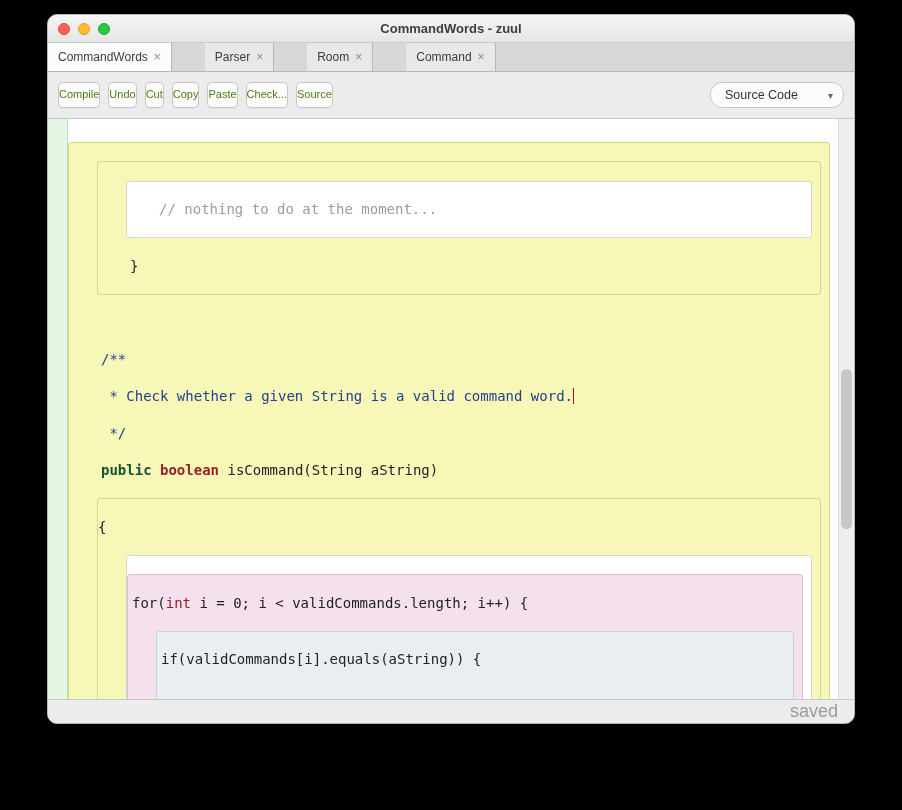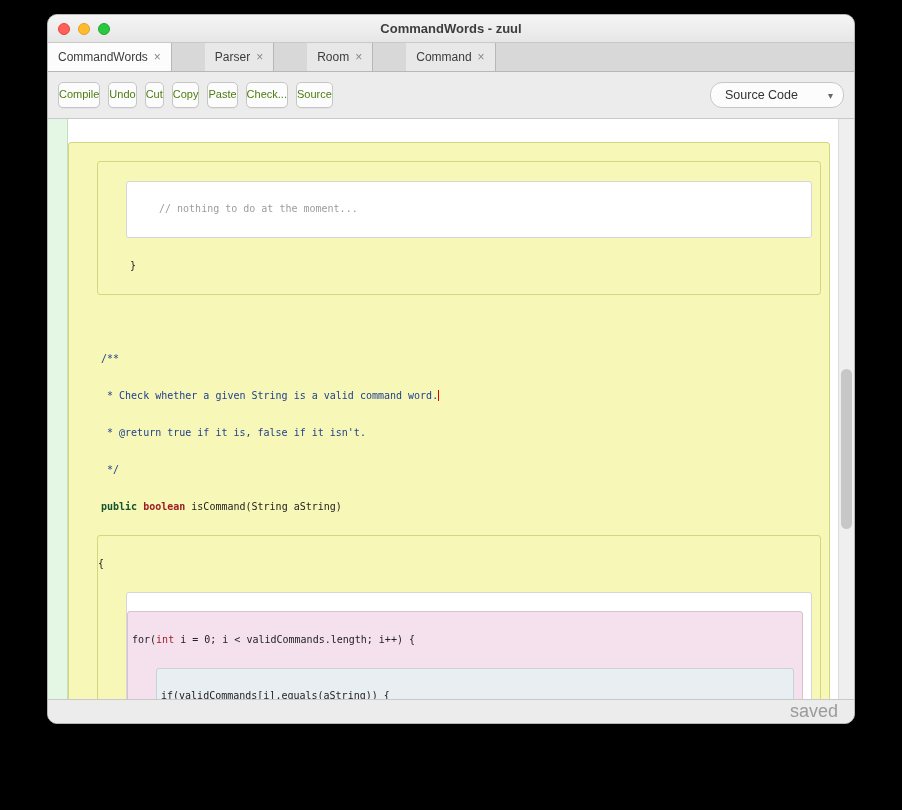--- a/index.html
+++ b/index.html
@@ -76,21 +76,21 @@
   .select .chev { color:#666; font-size:10px; }
   .editor-wrap {
     flex:1; display:flex; overflow:hidden;
     border-top:1px solid #c9c9c9;
     background:#fff;
   }
   .gutter { width:20px; background:#e4f7e4; border-right:1px solid #c0e0c0; }
   .code {
     flex:1; overflow:auto;
     font-family: Menlo, Monaco, Consolas, monospace;
-    font-size:10px; line-height:18.5px;
+    font-size:14px; line-height:18.5px;
     white-space:pre; color:#222;
     padding:4px 0 20px 0;
   }
   .block { padding-left:32px; }
   .inner { padding-left:32px; }
   .line { display:block; padding-right:10px;}
   .kw   { color:#9b1e26; font-weight:normal; }
   .type { color:#9b1e26; font-weight:bold; }
   .pkw  { color:#14532d; font-weight:bold; }
   .cm   { color:#9c9c9c; }
@@ -169,21 +169,20 @@
 <div class="box-y" style="margin-left:0;">
 <div class="box-y" style="margin-left:28px;">
 <div class="box-w" style="margin-left:28px;">
 <span class="line inner"><span class="cm">// nothing to do at the moment...</span></span>
 </div>
 <span class="line block">}</span>
 </div>
 <span class="line"> </span>
 <span class="line block"><span class="jd">/**</span></span>
 <span class="line block"><span class="jd"> * Check whether a given String is a valid command word.</span><span class="cursor"></span></span>
-<span class="line block"><span class="jd"> * @return true if it is, false if it isn't.</span></span>
 <span class="line block"><span class="jd"> */</span></span>
 <span class="line block"><span class="pkw">public</span> <span class="type">boolean</span><span> isCommand(String aString)</span></span>
 <div class="box-y" style="margin-left:28px;">
 <span class="line">{</span>
 <div class="box-w" style="margin-left:28px;">
 <div class="box-p" style="margin-left:0;">
 <span class="line inner" style="padding-left:4px;"><span class="kw" style="color:#222;font-weight:normal;">for(</span><span class="kw">int</span><span> i = 0; i &lt; validCommands.length; i++) {</span></span>
 <div class="box-b" style="margin-left:28px;">
 <span class="line" style="padding-left:4px;"><span>if(validCommands[i].equals(aString)) {</span></span>
 

